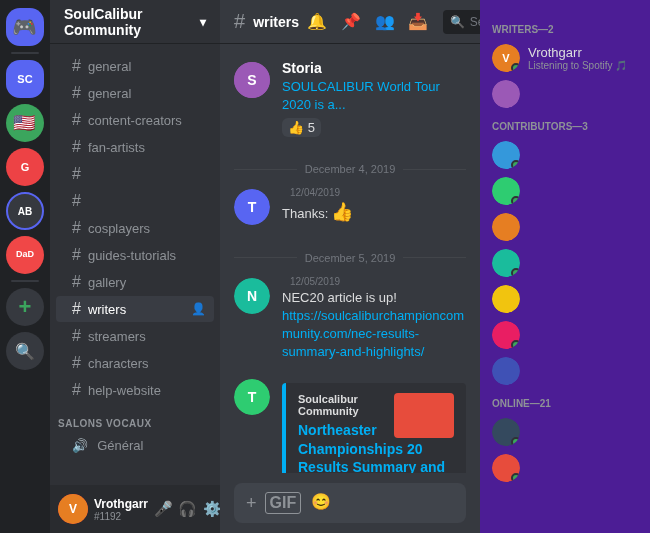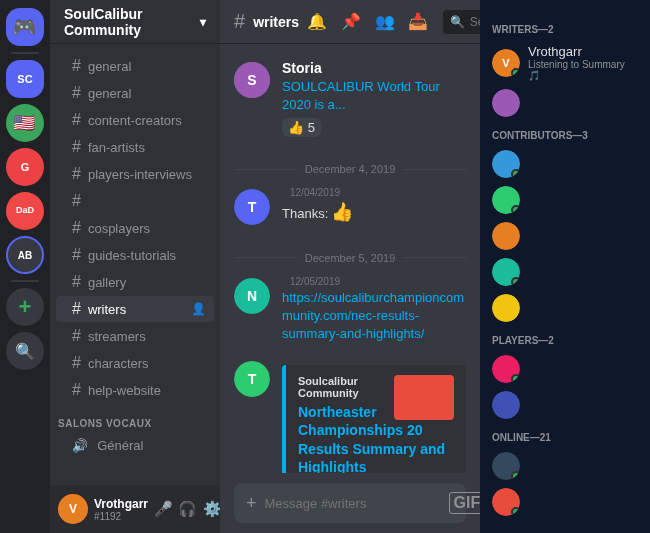--- a/index.html
+++ b/index.html
@@ -107,21 +107,21 @@
     }
     .chat-input-plus { color: #8e9297; font-size: 18px; cursor: pointer; }
     .chat-input-field {
       flex: 1; background: transparent; border: none; outline: none; color: #dcddde;
       font-size: 13px; placeholder-color: #72767d;
     }
     .chat-input-icons { display: flex; gap: 10px; color: #8e9297; font-size: 16px; }
 
     
     .members-sidebar {
-      width: 170px; background: #0f172a; padding: 14px 8px; overflow-y: auto; flex-shrink: 0;
+      width: 170px; background: #4c1d95; padding: 14px 8px; overflow-y: auto; flex-shrink: 0;
     }
     .members-category { font-size: 10px; font-weight: 700; text-transform: uppercase; color: #8e9297; margin-bottom: 6px; margin-top: 10px; padding: 0 4px; }
     .member-item { display: flex; align-items: center; gap: 8px; padding: 3px 4px; border-radius: 4px; cursor: pointer; margin-bottom: 2px; }
     .member-avatar { width: 28px; height: 28px; border-radius: 50%; flex-shrink: 0; overflow: hidden; position: relative; }
     .online-dot { width: 10px; height: 10px; border-radius: 50%; background: #3ba55d; position: absolute; bottom: -1px; right: -1px; border: 2px solid #2f3136; }
     .member-name { font-size: 13px; color: #8e9297; white-space: nowrap; overflow: hidden; text-overflow: ellipsis; }
     .member-sub { font-size: 10px; color: #8e9297; }
 
     
     .av-purple { background: #9b59b6; }
@@ -150,25 +150,25 @@
       <span class="initials">SC</span>
     </div>
 
     <div class="server-icon" style="background:#3ba55d; font-size:18px;">
       <span>🇺🇸</span>
     </div>
 
     <div class="server-icon" style="background:#ed4245;">
       <span class="initials">G</span>
     </div>
+    <div class="server-icon" style="background:#36393f; border:2px solid #5865f2;">
+      <span class="initials" style="font-size:10px;">AB</span>
+    </div>
     <div class="server-icon" style="background:#f04747;">
       <span class="initials" style="font-size:9px;">DaD</span>
-    </div>
-    <div class="server-icon" style="background:#36393f; border:2px solid #5865f2;">
-      <span class="initials" style="font-size:10px;">AB</span>
     </div>
     <div class="server-separator"></div>
     <div class="server-icon add-btn">
       <span>+</span>
     </div>
     <div class="server-icon search-btn">
       <span>🔍</span>
     </div>
   </div>
 
@@ -191,21 +191,20 @@
       <div class="channel-item">
         <span class="channel-hash">#</span>
         <span>content-creators</span>
       </div>
       <div class="channel-item">
         <span class="channel-hash">#</span>
         <span>fan-artists</span>
       </div>
       <div class="channel-item">
         <span class="channel-hash">#</span>
-        <span>players-interviews</span>
       </div>
       <div class="channel-item">
         <span class="channel-hash">#</span>
       </div>
       <div class="channel-item">
         <span class="channel-hash">#</span>
         <span>cosplayers</span>
       </div>
       <div class="channel-item">
         <span class="channel-hash">#</span>
@@ -321,20 +320,21 @@
 
       <div class="msg-group">
         <div class="msg-avatar">
           <div style="width:36px;height:36px;border-radius:50%;background:#1abc9c;display:flex;align-items:center;justify-content:center;color:#fff;font-weight:700;font-size:14px;">N</div>
         </div>
         <div class="msg-content">
           <div class="msg-header">
             <span class="msg-author" style="color:#e67e22;"></span>
             <span class="msg-time">12/05/2019</span>
           </div>
+          <div class="msg-text">NEC20 article is up!</div>
           <div class="msg-text">
             <a class="msg-link">https://soulcaliburchampioncommunity.com/nec-results-summary-and-highlights/</a>
           </div>
         </div>
       </div>
 
       <div class="msg-group">
         <div class="msg-avatar">
           <div style="width:36px;height:36px;border-radius:50%;background:#2ecc71;display:flex;align-items:center;justify-content:center;color:#fff;font-weight:700;font-size:14px;">T</div>
         </div>
@@ -346,41 +346,40 @@
           </div>
 
         </div>
       </div>
 
     </div>
 
     <div class="chat-input-area">
       <div class="chat-input-box">
         <span class="chat-input-plus">+</span>
-        <input class="chat-input-field" type="text" style="flex: 1 1 0%; background: transparent; border: none; outline: none; color: rgb(220, 221, 222); font-size: 13px;" placeholder="Message #writers">
         <div class="chat-input-icons">
           <span style="font-size:16px;font-weight:700;border:1px solid #8e9297;border-radius:3px;padding:1px 4px;">GIF</span>
           <span>😊</span>
         </div>
       </div>
     </div>
   </div>
 
   <div class="members-sidebar">
 
     <div class="members-category">WRITERS—2</div>
 
     <div class="member-item">
       <div class="member-avatar">
         <div style="width:28px;height:28px;border-radius:50%;background:#e67e22;display:flex;align-items:center;justify-content:center;color:#fff;font-size:11px;font-weight:700;">V</div>
         <div class="online-dot"></div>
       </div>
       <div>
         <div class="member-name" style="color:#dcddde;">Vrothgarr</div>
-        <div class="member-sub">Listening to Summary 🎵</div>
+        <div class="member-sub">Listening to Spotify 🎵</div>
       </div>
     </div>
 
     <div class="member-item">
       <div class="member-avatar">
         <div style="width:28px;height:28px;border-radius:50%;background:#9b59b6;display:flex;align-items:center;justify-content:center;color:#fff;font-size:11px;"></div>
       </div>
       <div class="member-name"></div>
     </div>
 
@@ -408,21 +407,20 @@
         <div style="width:28px;height:28px;border-radius:50%;background:#1abc9c;"></div>
         <div class="online-dot"></div>
       </div>
     </div>
     <div class="member-item">
       <div class="member-avatar">
         <div style="width:28px;height:28px;border-radius:50%;background:#f1c40f;"></div>
       </div>
     </div>
 
-    <div class="members-category">PLAYERS—2</div>
     <div class="member-item">
       <div class="member-avatar">
         <div style="width:28px;height:28px;border-radius:50%;background:#e91e63;"></div>
         <div class="online-dot"></div>
       </div>
     </div>
     <div class="member-item">
       <div class="member-avatar">
         <div style="width:28px;height:28px;border-radius:50%;background:#3f51b5;"></div>
       </div>

